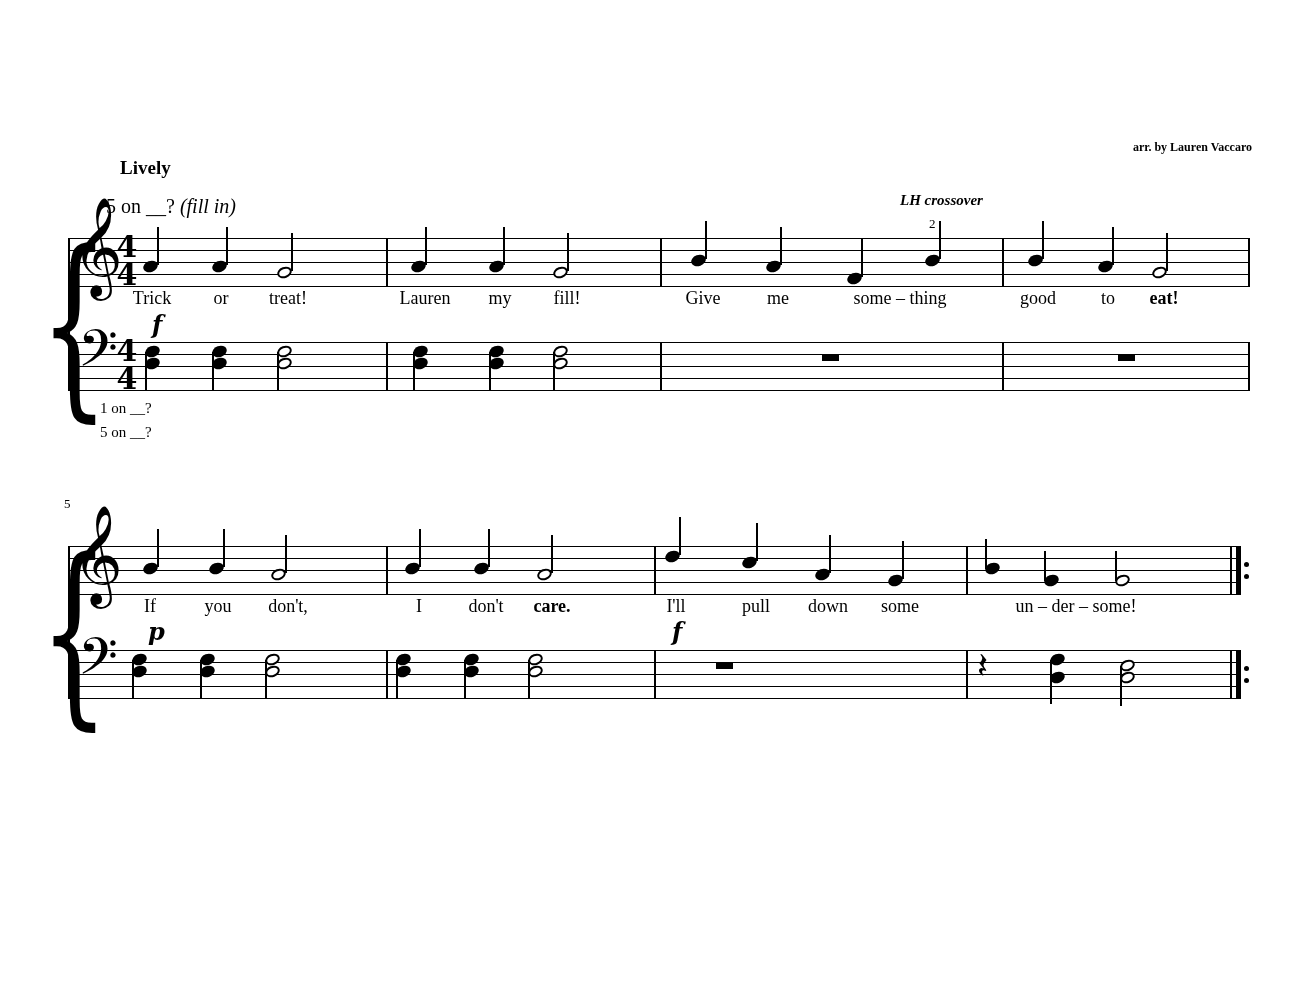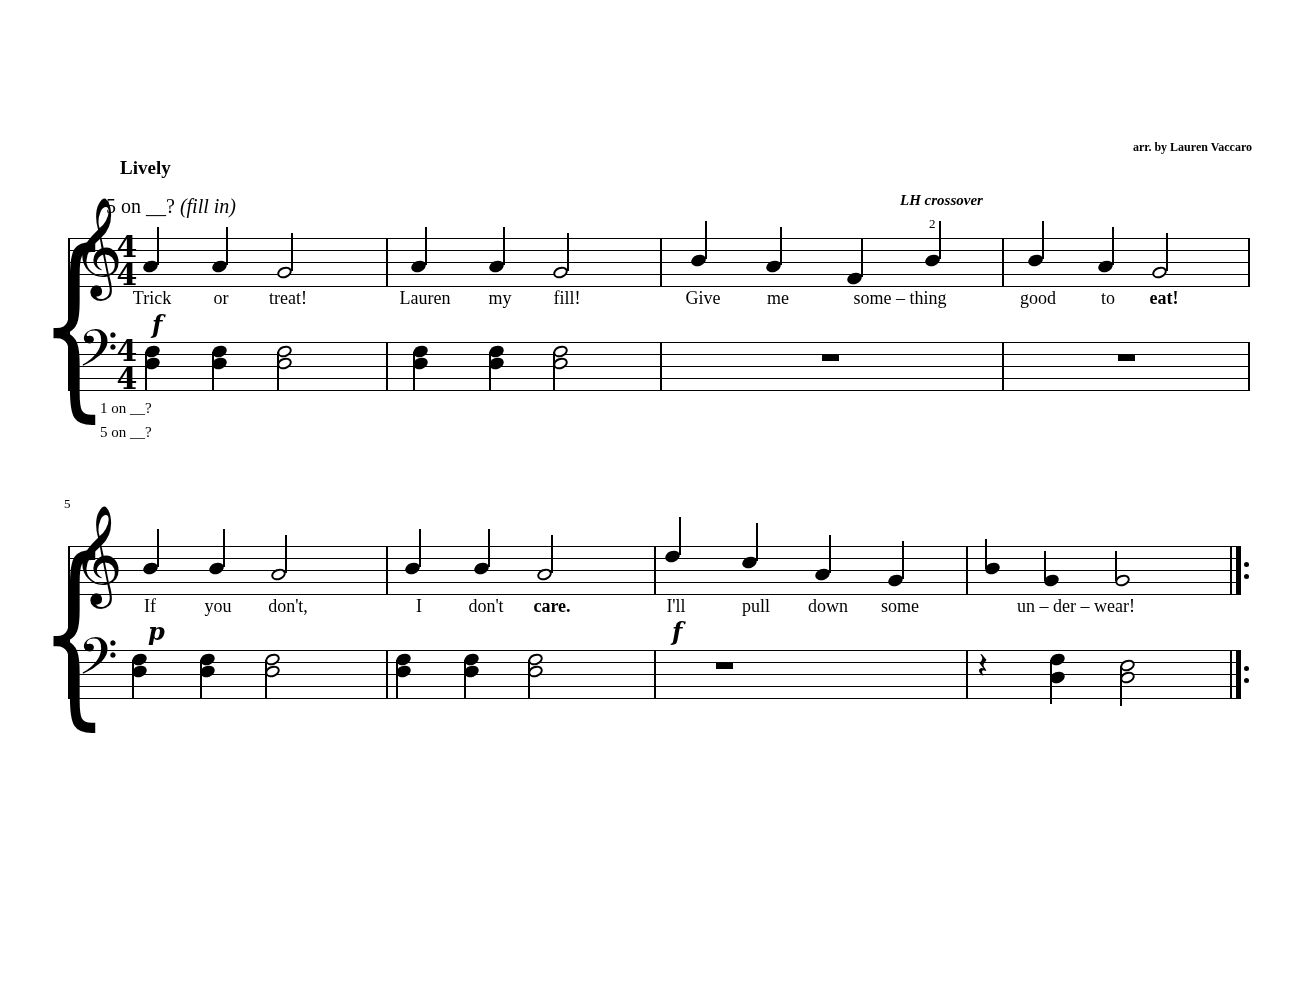--- a/index.html
+++ b/index.html
@@ -532,16 +532,16 @@
 
     <div class="lyric" style="left:419px; top:596px;">I</div>
     <div class="lyric" style="left:486px; top:596px;">don't</div>
     <div class="lyric" style="left:552px; top:596px;font-weight:bold;">care.</div>
 
     <div class="lyric" style="left:676px; top:596px;">I'll</div>
     <div class="lyric" style="left:756px; top:596px;">pull</div>
     <div class="lyric" style="left:828px; top:596px;">down</div>
     <div class="lyric" style="left:900px; top:596px;">some</div>
 
-    <div class="lyric" style="left:1076px; top:596px;">un – der – wear!</div>
+    <div class="lyric" style="left:1076px; top:596px;">un – der – some!</div>
   </div>
 
 </div>
 
 </body></html>

